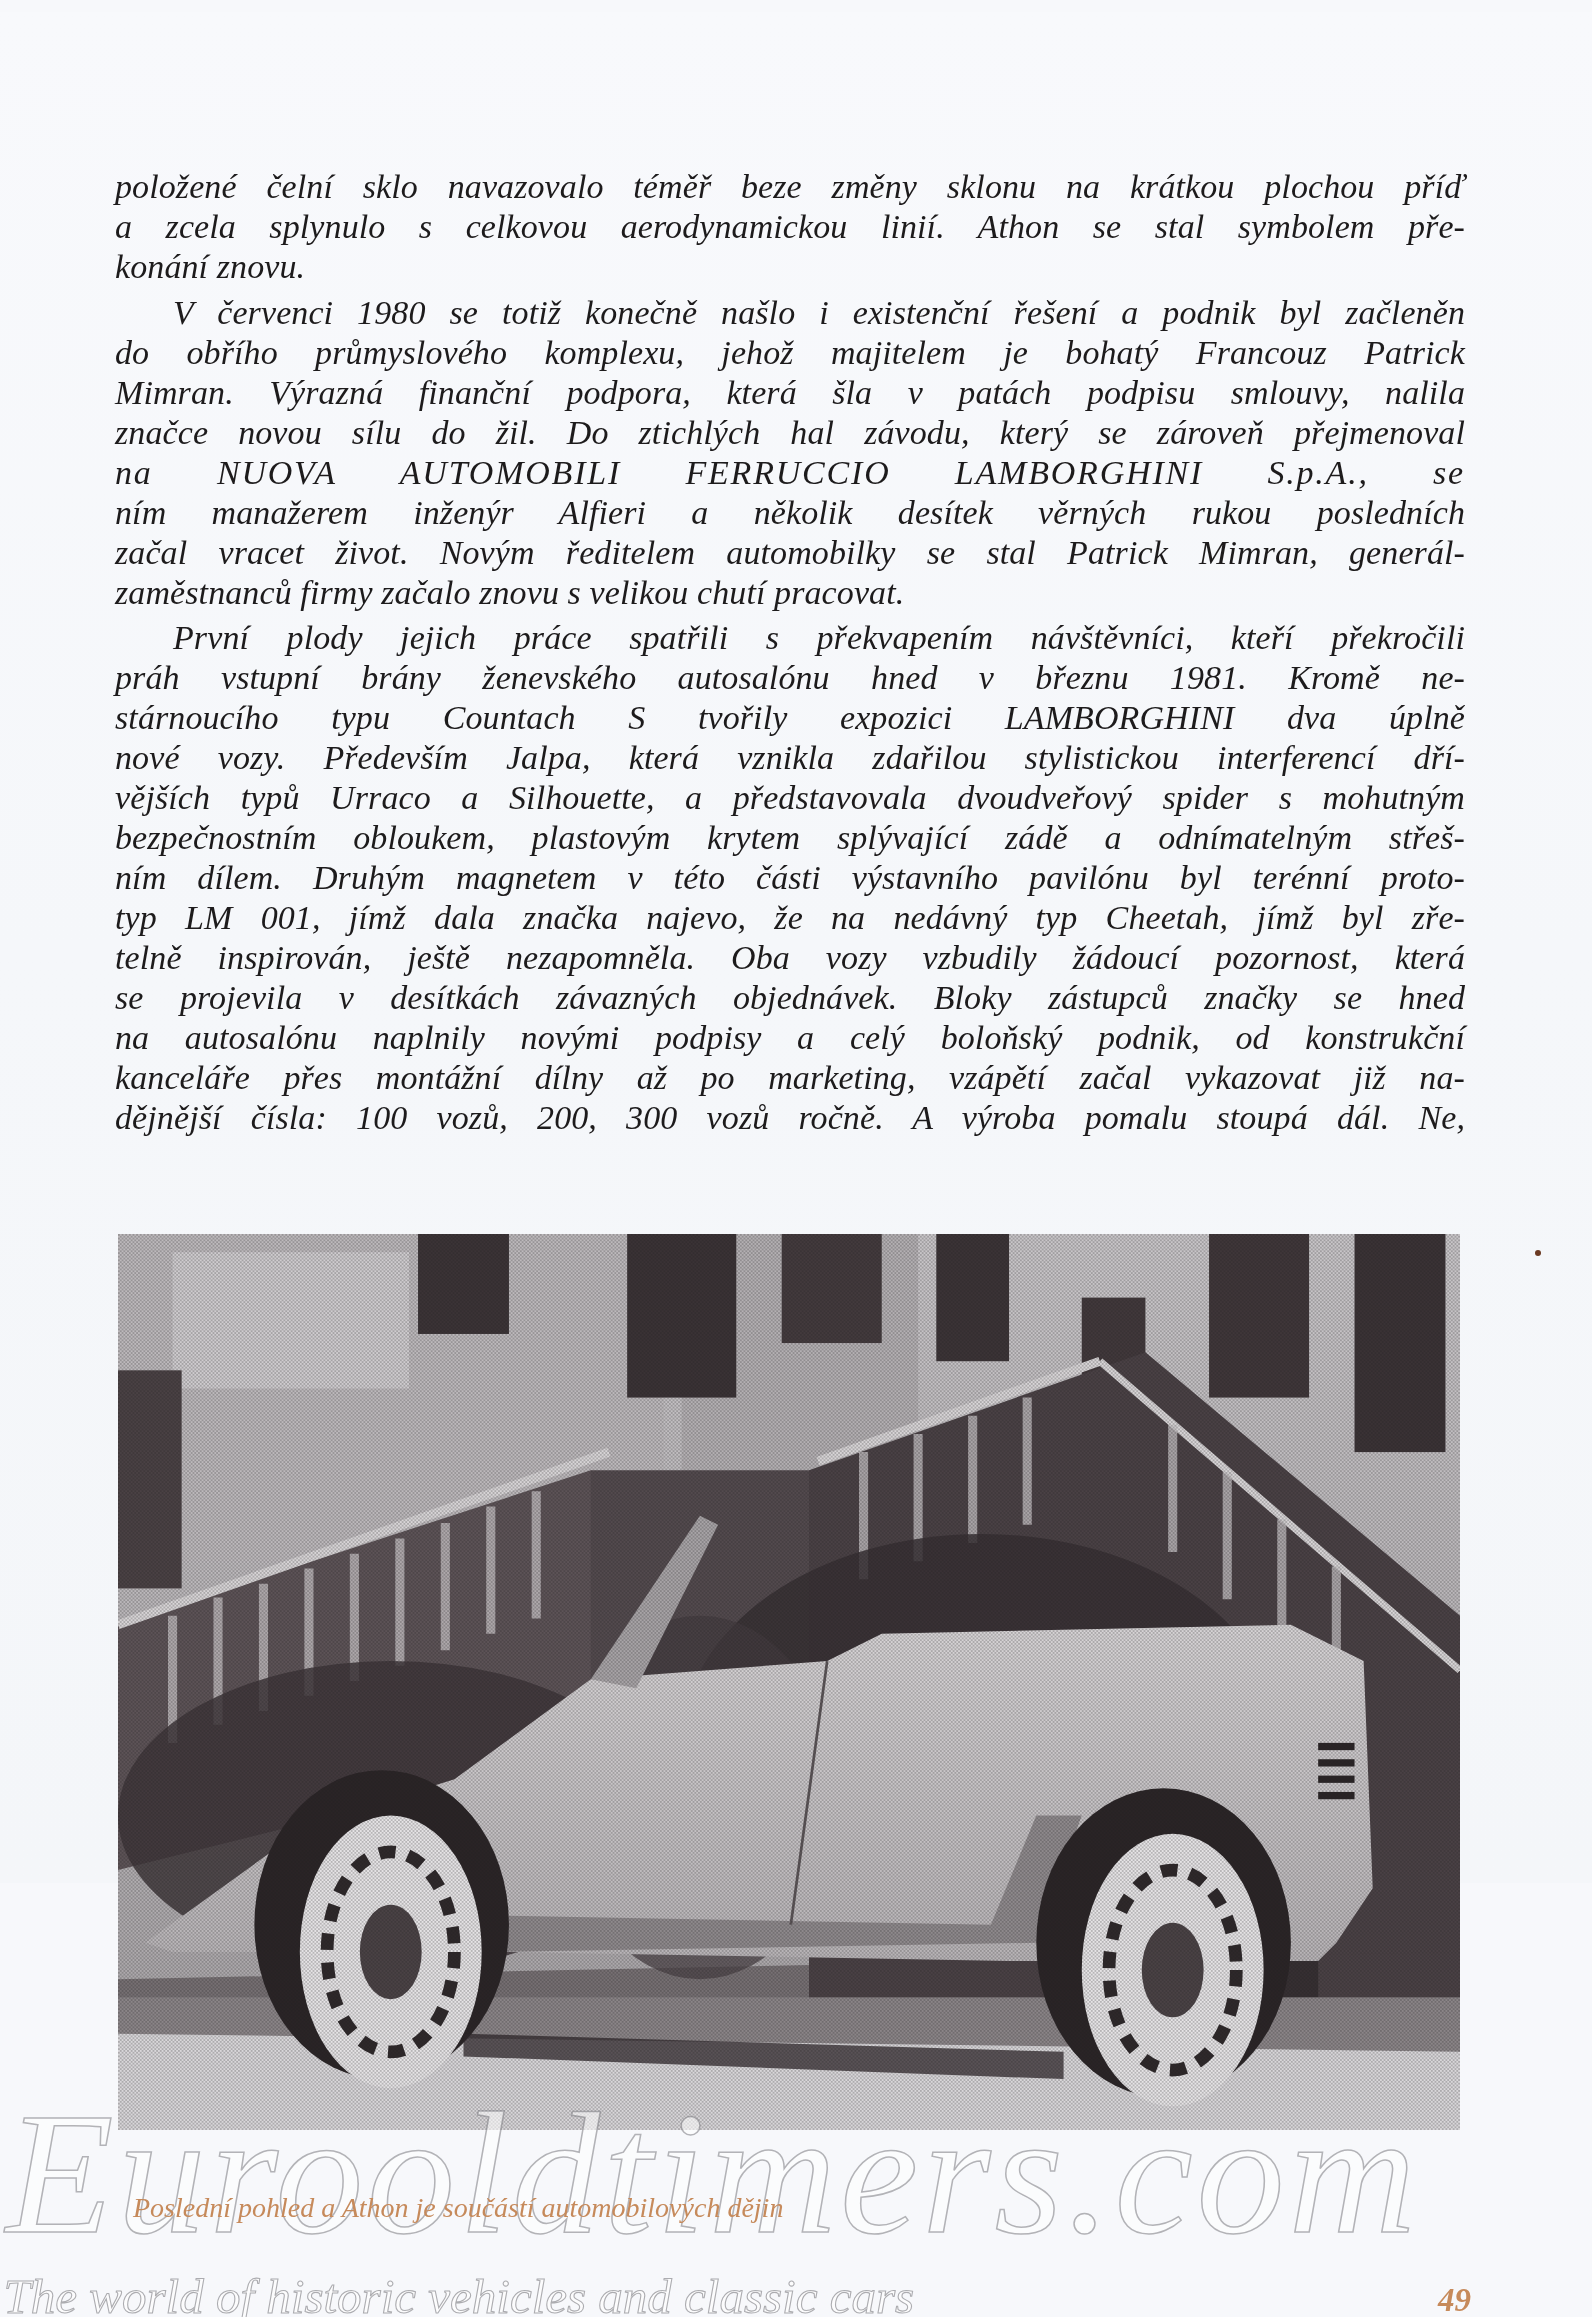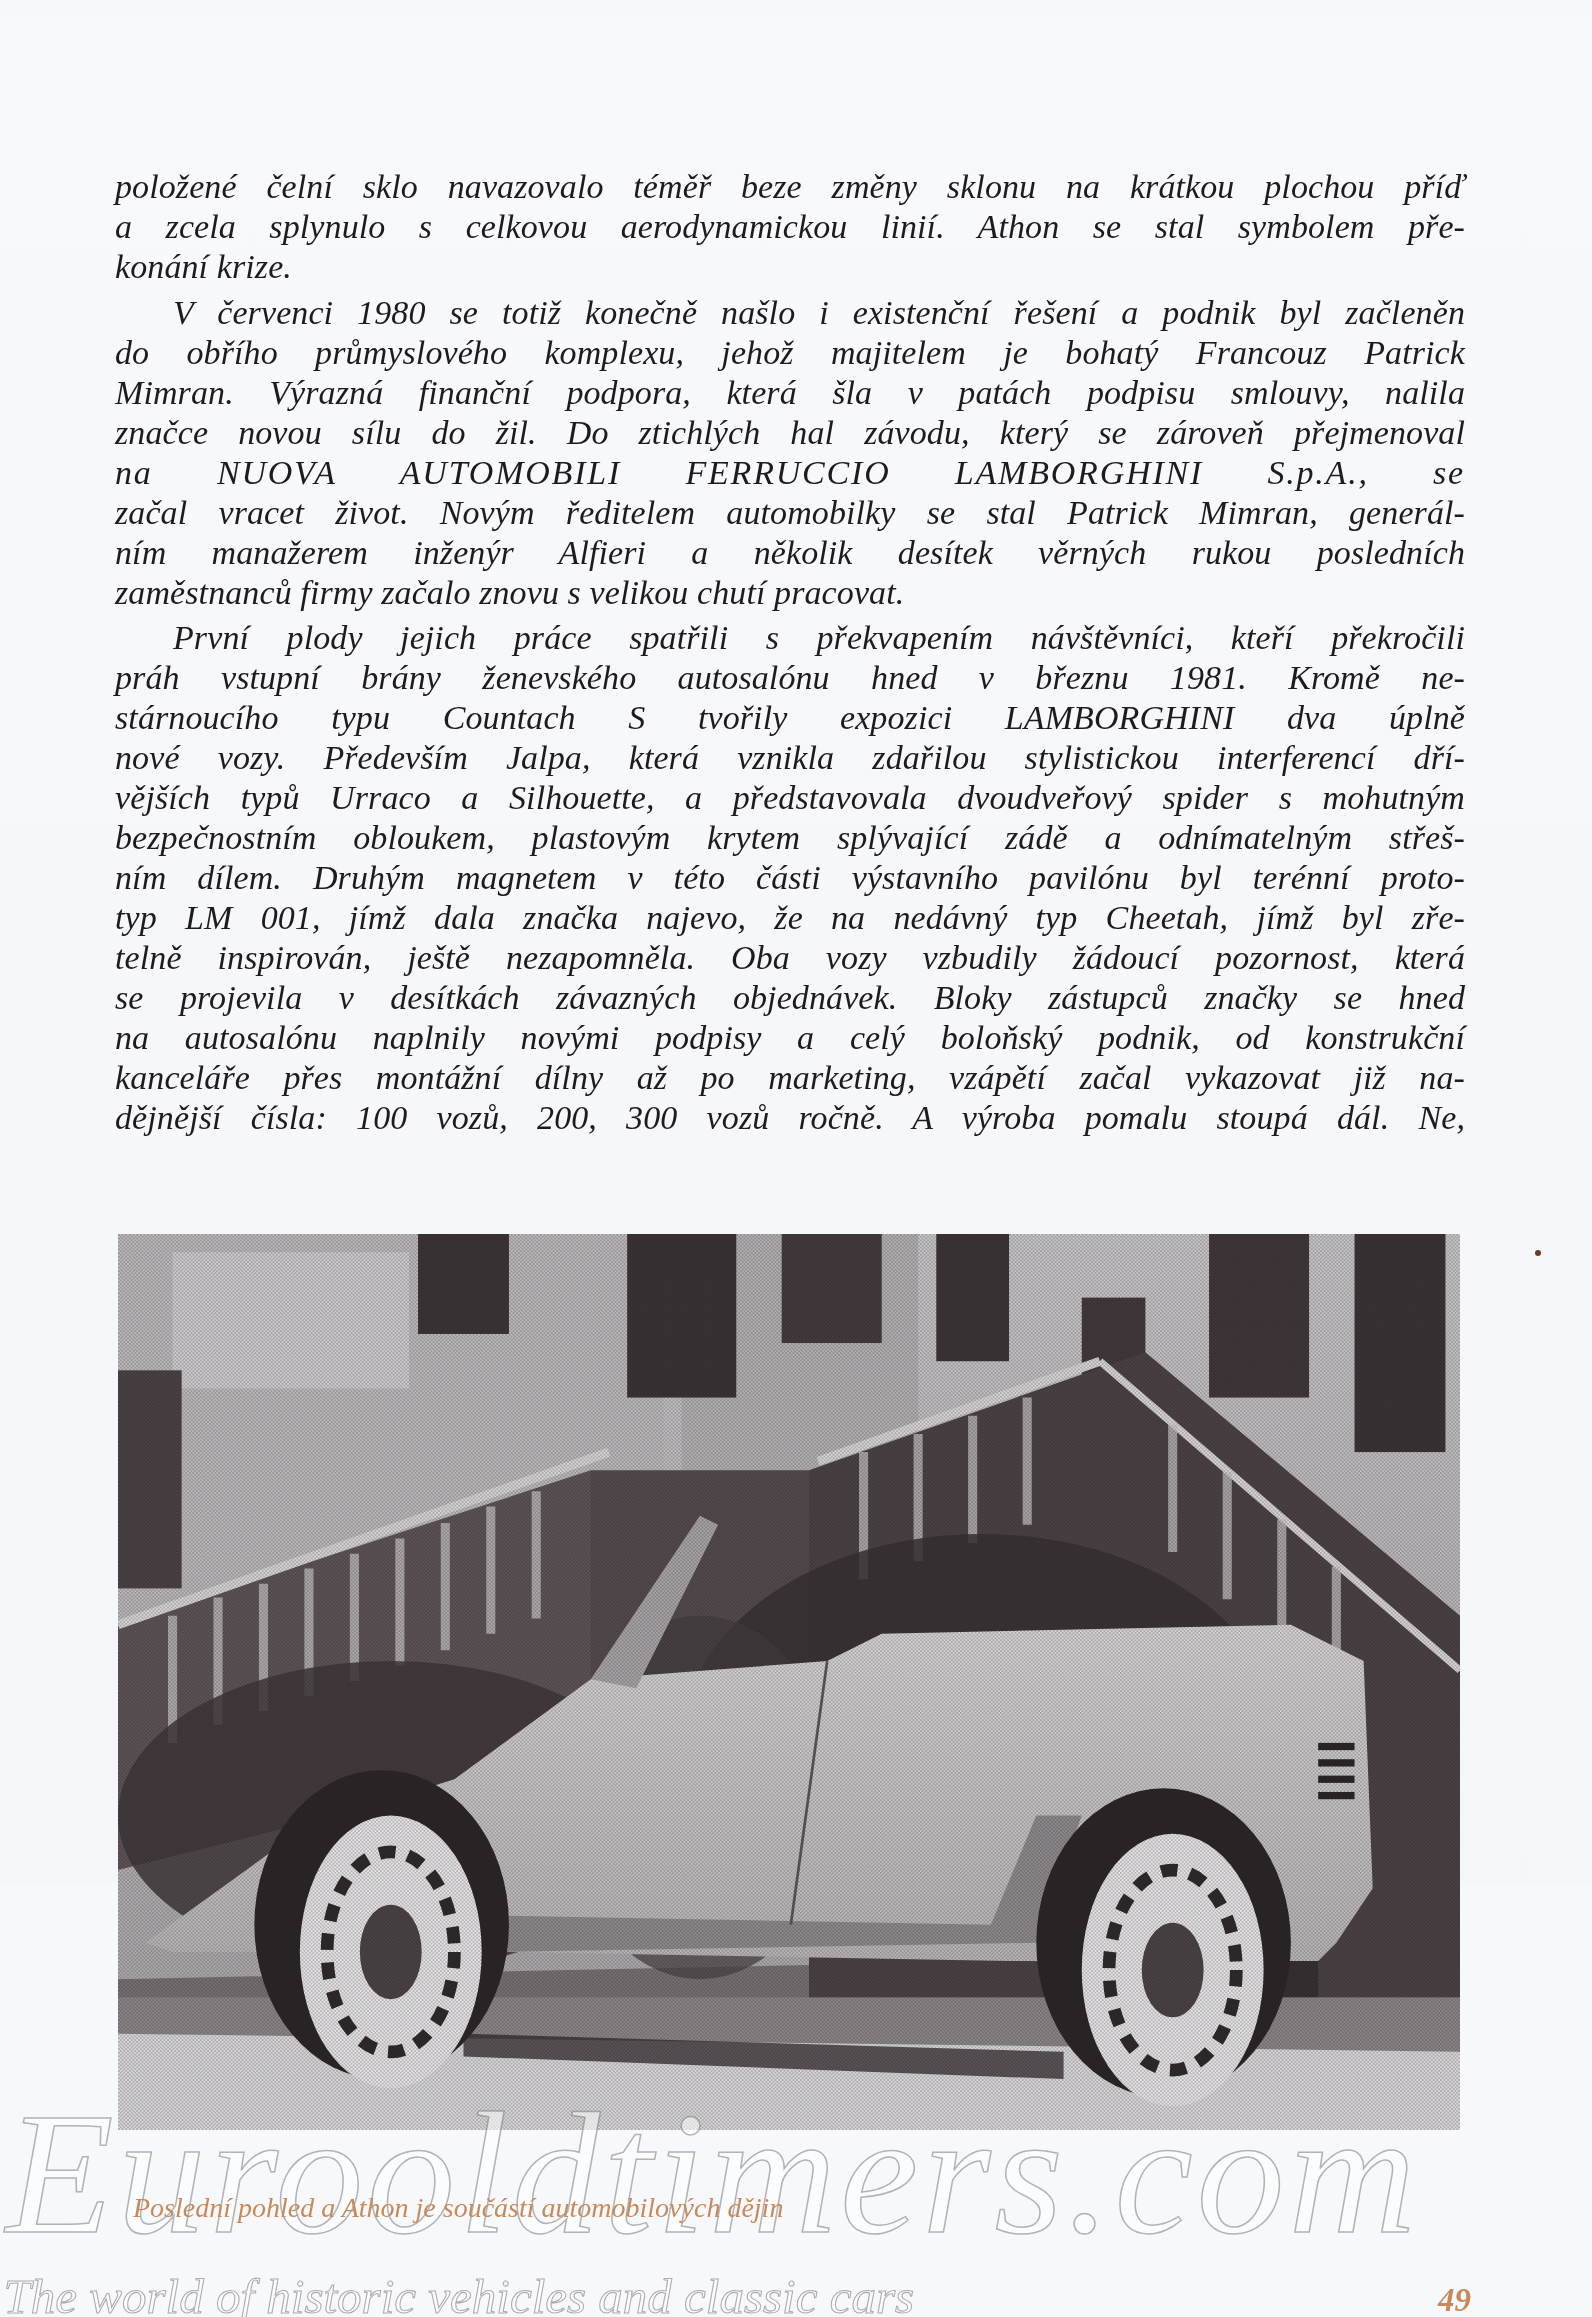--- a/index.html
+++ b/index.html
@@ -119,31 +119,31 @@
   </style>
 </head>
 <body>
 
 <div class="page">
 
   <div class="text-column">
     <p class="para">
       <span class="line">položené čelní sklo navazovalo téměř beze změny sklonu na krátkou plochou příď</span>
       <span class="line">a zcela splynulo s celkovou aerodynamickou linií. Athon se stal symbolem pře-</span>
-      <span class="line last">konání krize.</span>
+      <span class="line last">konání znovu.</span>
     </p>
 
     <p class="para">
       <span class="line indent">V červenci 1980 se totiž konečně našlo i existenční řešení a podnik byl začleněn</span>
       <span class="line">do obřího průmyslového komplexu, jehož majitelem je bohatý Francouz Patrick</span>
       <span class="line">Mimran. Výrazná finanční podpora, která šla v patách podpisu smlouvy, nalila</span>
       <span class="line">značce novou sílu do žil. Do ztichlých hal závodu, který se zároveň přejmenoval</span>
       <span class="line caps">na NUOVA AUTOMOBILI FERRUCCIO LAMBORGHINI S.p.A., se</span>
+      <span class="line">ním manažerem inženýr Alfieri a několik desítek věrných rukou posledních</span>
       <span class="line">začal vracet život. Novým ředitelem automobilky se stal Patrick Mimran, generál-</span>
-      <span class="line">ním manažerem inženýr Alfieri a několik desítek věrných rukou posledních</span>
       <span class="line last">zaměstnanců firmy začalo znovu s velikou chutí pracovat.</span>
     </p>
 
     <p class="para">
       <span class="line indent">První plody jejich práce spatřili s překvapením návštěvníci, kteří překročili</span>
       <span class="line">práh vstupní brány ženevského autosalónu hned v březnu 1981. Kromě ne-</span>
       <span class="line">stárnoucího typu Countach S tvořily expozici LAMBORGHINI dva úplně</span>
       <span class="line">nové vozy. Především Jalpa, která vznikla zdařilou stylistickou interferencí dří-</span>
       <span class="line">vějších typů Urraco a Silhouette, a představovala dvoudveřový spider s mohutným</span>
       <span class="line">bezpečnostním obloukem, plastovým krytem splývající zádě a odnímatelným střeš-</span>

